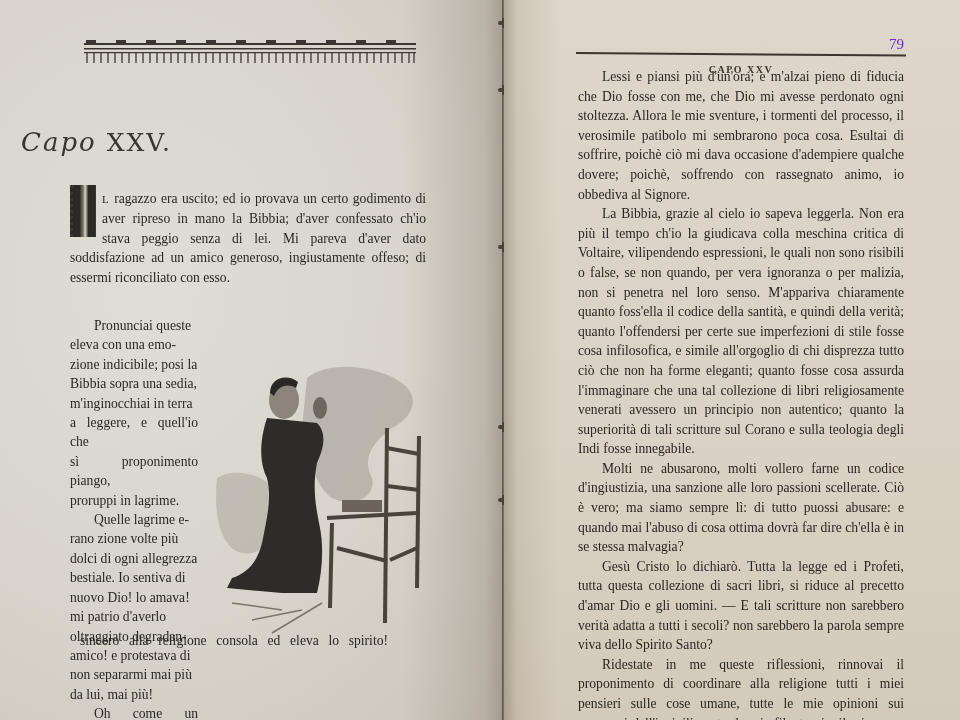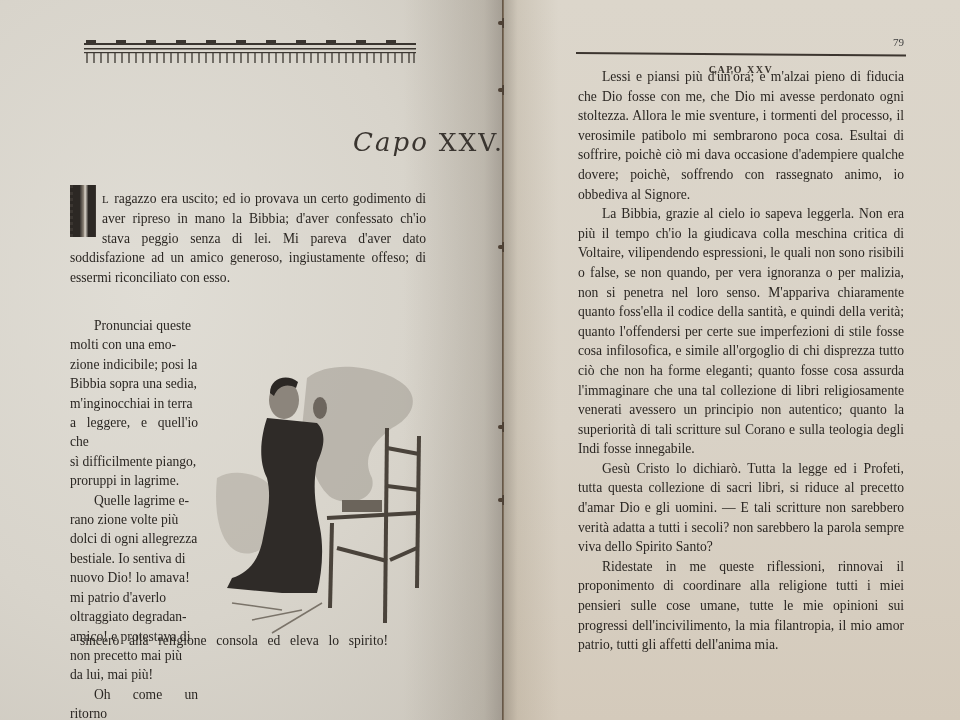--- a/index.html
+++ b/index.html
@@ -34,23 +34,23 @@
     .stitch::after {
       content:""; position:absolute; left:4px; top:-3px; width:4px; height:10px; background:#4d4034; border-radius:1px;
     }
 
     
     .ornament {
       position:absolute; left:84px; top:40px; width:332px; height:24px;
     }
 
     .chapter-title {
-      position:absolute; left:0; width:504px; top:127px; text-align:right;
+      position:absolute; left:0; width:504px; top:127px; text-align:left;
       font-family:"DejaVu Serif", serif; font-size:25px; font-weight:normal;
-      letter-spacing:2px; color:#3a3530;
+      letter-spacing:2px; color:#3a3530;padding-left:21px;
     }
     .chapter-title .cap { font-style:italic; font-size:26px; }
 
     .text { font-size:13.6px; line-height:19.4px; text-align:justify; }
     .text p { margin:0; }
     .indent { text-indent:24px; }
 
     .left-body { position:absolute; left:70px; top:181px; width:356px;margin-top:8px; }
     .dropcap {
       float:left; width:22px; height:52px; margin:0 6px 0 0;
@@ -68,21 +68,21 @@
 
     
     .running-head {
       position:absolute; left:578px; top:32px; width:326px; height:20px;
     }
     .running-title {
       position:absolute; left:0; right:0; top:4px; text-align:center;
       font-size:10px; letter-spacing:1.5px; font-weight:bold; color:#3a342e;margin-top:28px;
     }
     .page-number {
-      position:absolute; right:0; top:4px; font-size:11px; color:#404040;
+      position:absolute; right:0; top:4px; font-size:15px; color:#6d28d9;
     }
     .rule {
       position:absolute; left:576px; top:52px; width:330px; height:2px; background:#3c352f;
       transform:rotate(0.45deg); transform-origin:left center;
     }
     .right-body { position:absolute; left:578px; top:67px; width:326px; }
     .right-body .text { font-size:13.6px; line-height:19.6px; }
     .right-body .text p { text-align:justify; }
   </style>
 </head>
@@ -168,36 +168,36 @@
 
     <div class="left-body text">
       <p>
         <span class="dropcap">I</span><span class="smallcap">L</span>
         <span>ragazzo era uscito; ed io provava un certo godimento di aver ripreso in mano la Bibbia; d'aver confessato ch'io stava peggio senza di lei. Mi pareva d'aver dato soddisfazione ad un amico generoso, ingiustamente offeso; di essermi riconciliato con esso.</span>
       </p>
     </div>
 
     <div class="left-column text">
       <p class="indent">Pronunciai queste</p>
-      <p>molti con una emo-</p>
+      <p>eleva con una emo-</p>
       <p>zione indicibile; posi la</p>
       <p>Bibbia sopra una sedia,</p>
       <p>m'inginocchiai in terra</p>
       <p>a leggere, e quell'io che</p>
-      <p>sì difficilmente piango,</p>
+      <p>sì proponimento piango,</p>
       <p>proruppi in lagrime.</p>
       <p class="indent">Quelle lagrime e-</p>
       <p>rano zione volte più</p>
       <p>dolci di ogni allegrezza</p>
       <p>bestiale. Io sentiva di</p>
       <p>nuovo Dio! lo amava!</p>
       <p>mi patrio d'averlo</p>
       <p>oltraggiato degradan-</p>
       <p>amico! e protestava di</p>
-      <p>non precetto mai più</p>
+      <p>non separarmi mai più</p>
       <p>da lui, mai più!</p>
       <p class="indent">Oh come un ritorno</p>
     </div>
 
     <div class="last-line text">sincero alla religione consola ed eleva lo spirito!</div>
 
     <svg class="illustration" viewBox="0 0 220 290">
 
       <path d="M95 30 C120 10 170 20 190 35 C210 50 200 70 180 80 C160 95 150 110 160 130 C165 150 140 160 120 150 C105 140 95 110 90 80 Z" fill="#a19b92" opacity="0.55"></path>
       <path d="M5 130 C20 120 50 125 60 140 C70 170 60 200 40 205 C15 210 0 180 5 130 Z" fill="#a8a298" opacity="0.5"></path>
@@ -242,19 +242,20 @@
   <div class="running-head">
     <div class="running-title">CAPO XXV</div>
     <div class="page-number">79</div>
   </div>
   <div class="rule"></div>
 
   <div class="right-body">
     <div class="text">
       <p class="indent">Lessi e piansi più d'un'ora; e m'alzai pieno di fiducia che Dio fosse con me, che Dio mi avesse perdonato ogni stoltezza. Allora le mie sventure, i tormenti del processo, il verosimile patibolo mi sembrarono poca cosa. Esultai di soffrire, poichè ciò mi dava occasione d'adempiere qualche dovere; poichè, soffrendo con rassegnato animo, io obbediva al Signore.</p>
       <p class="indent">La Bibbia, grazie al cielo io sapeva leggerla. Non era più il tempo ch'io la giudicava colla meschina critica di Voltaire, vilipendendo espressioni, le quali non sono risibili o false, se non quando, per vera ignoranza o per malizia, non si penetra nel loro senso. M'appariva chiaramente quanto foss'ella il codice della santità, e quindi della verità; quanto l'offendersi per certe sue imperfezioni di stile fosse cosa infilosofica, e simile all'orgoglio di chi disprezza tutto ciò che non ha forme eleganti; quanto fosse cosa assurda l'immaginare che una tal collezione di libri religiosamente venerati avessero un principio non autentico; quanto la superiorità di tali scritture sul Corano e sulla teologia degli Indi fosse innegabile.</p>
+      <p class="indent">Molti ne abusarono, molti vollero farne un codice d'ingiustizia, una sanzione alle loro passioni scellerate. Ciò è vero; ma siamo sempre lì: di tutto puossi abusare: e quando mai l'abuso di cosa ottima dovrà far dire ch'ella è in se stessa malvagia?</p>
       <p class="indent">Gesù Cristo lo dichiarò. Tutta la legge ed i Profeti, tutta questa collezione di sacri libri, si riduce al precetto d'amar Dio e gli uomini. — E tali scritture non sarebbero verità adatta a tutti i secoli? non sarebbero la parola sempre viva dello Spirito Santo?</p>
       <p class="indent">Ridestate in me queste riflessioni, rinnovai il proponimento di coordinare alla religione tutti i miei pensieri sulle cose umane, tutte le mie opinioni sui progressi dell'incivilimento, la mia filantropia, il mio amor patrio, tutti gli affetti dell'anima mia.</p>
 
     </div>
   </div>
 
 </div>
 
 </body></html>

